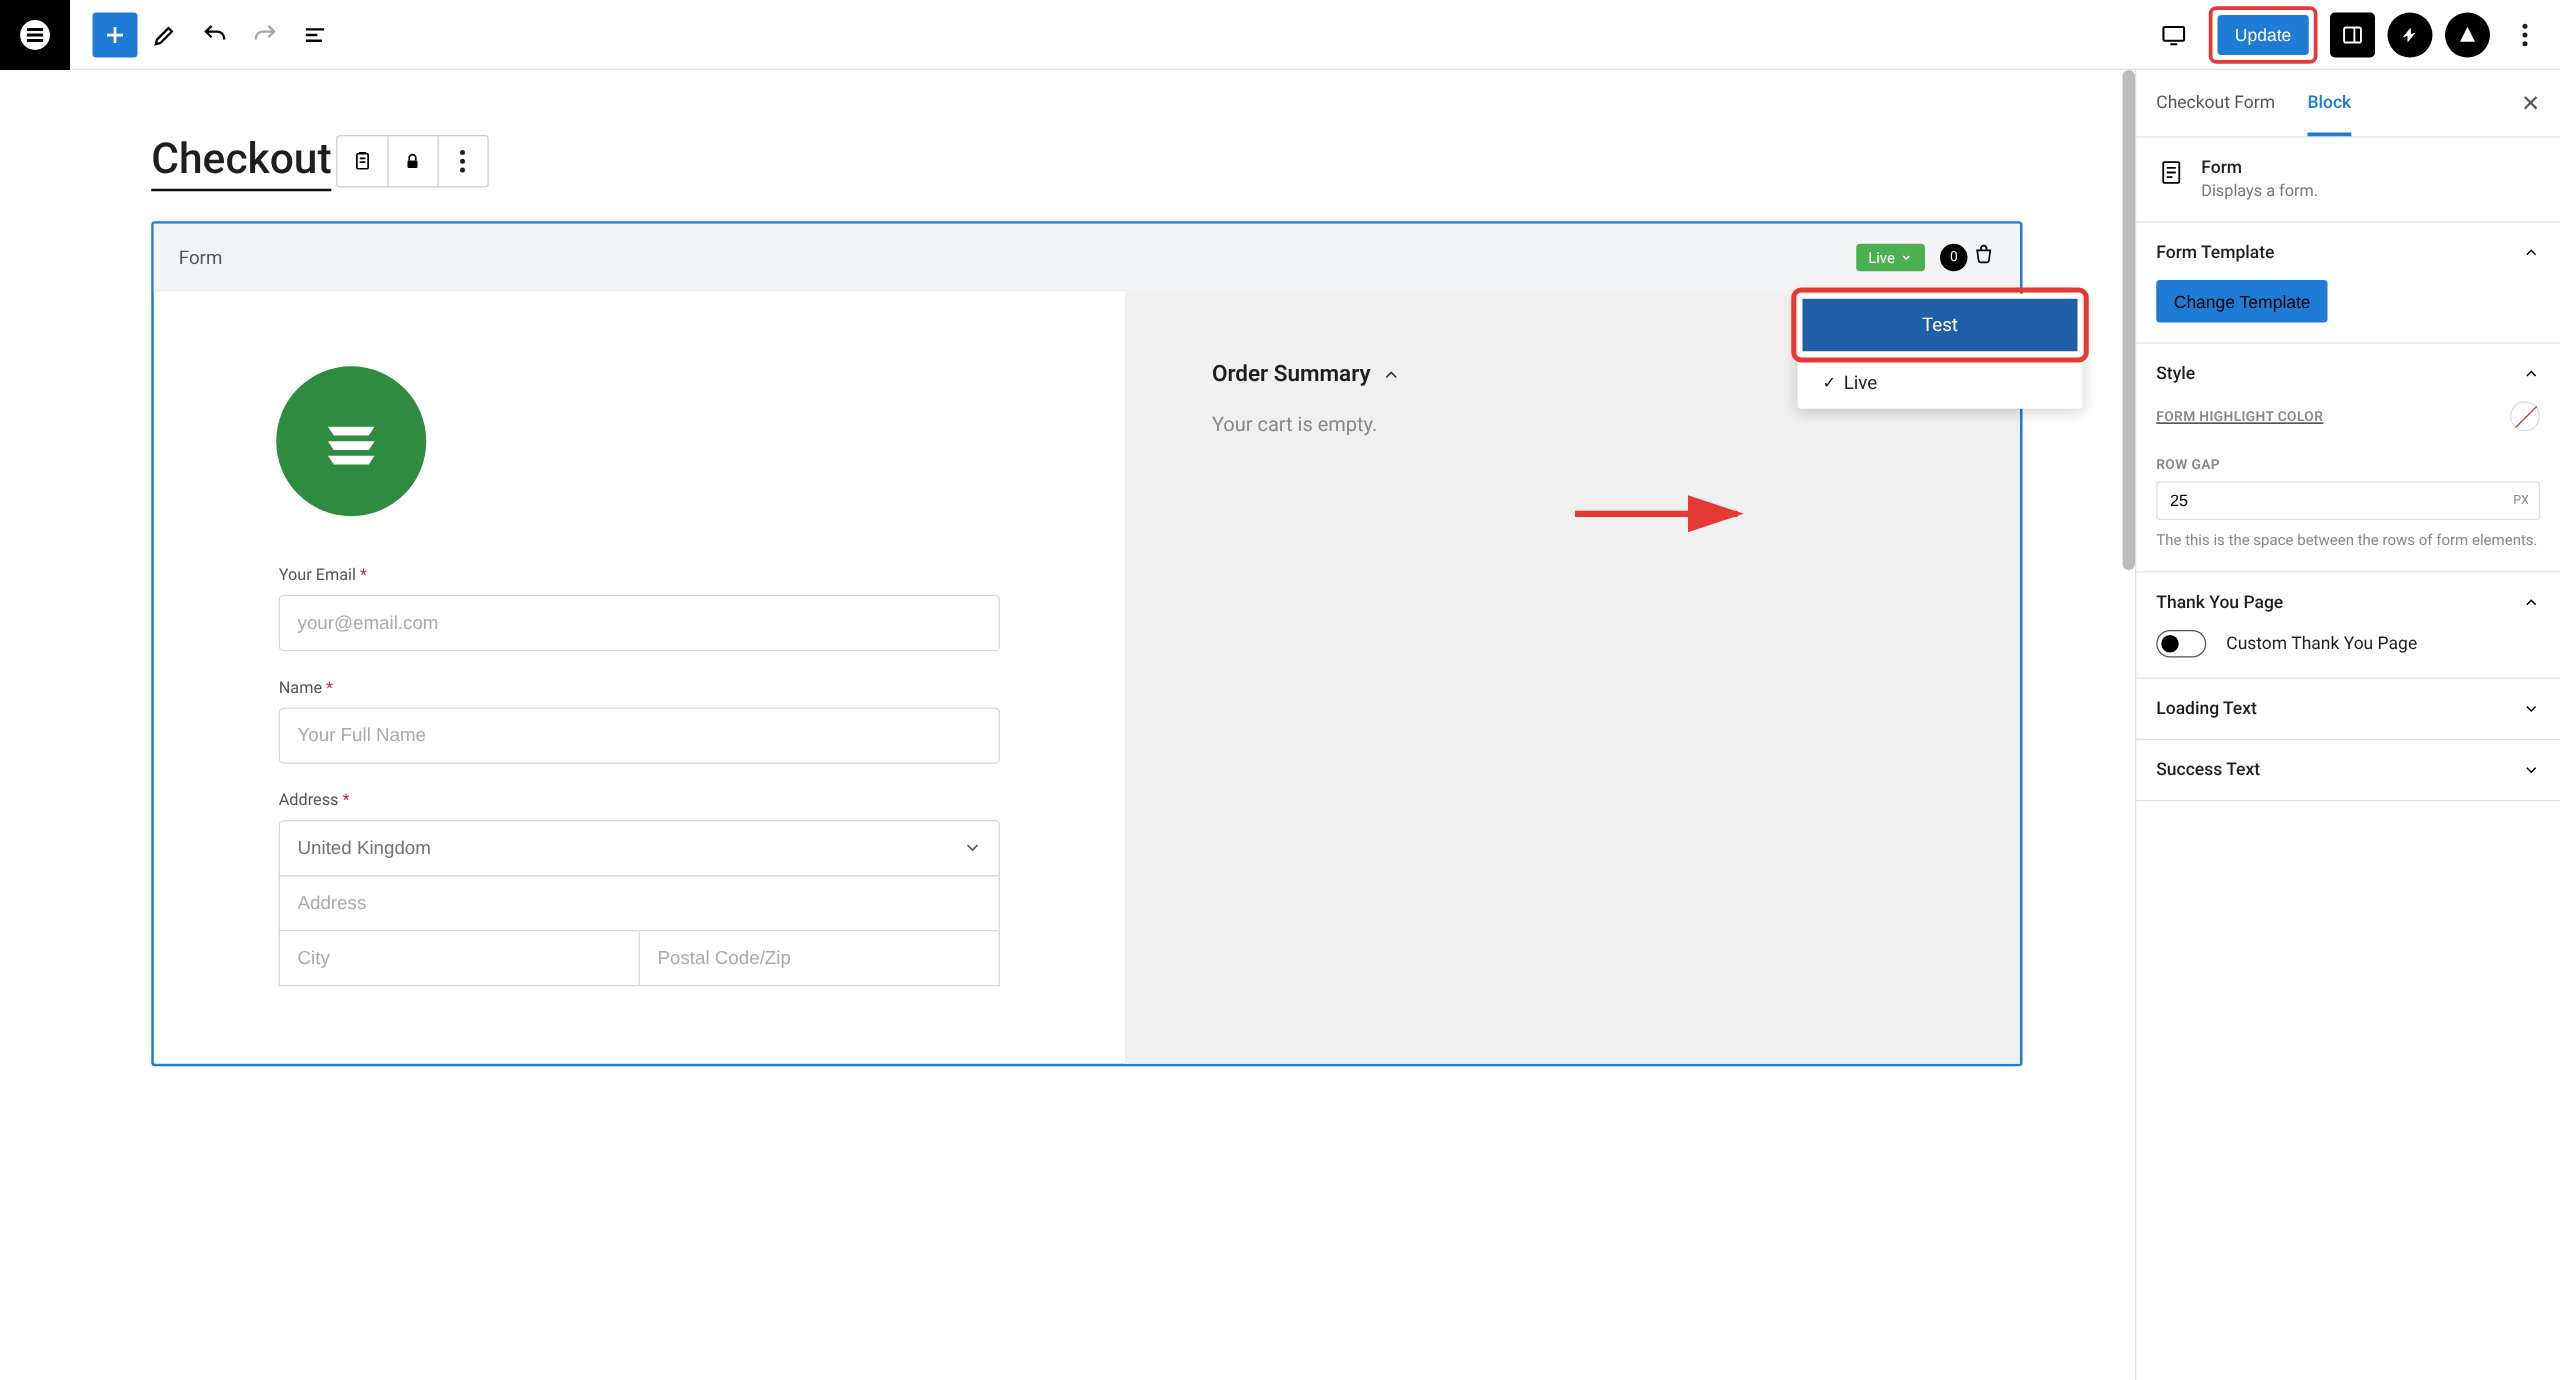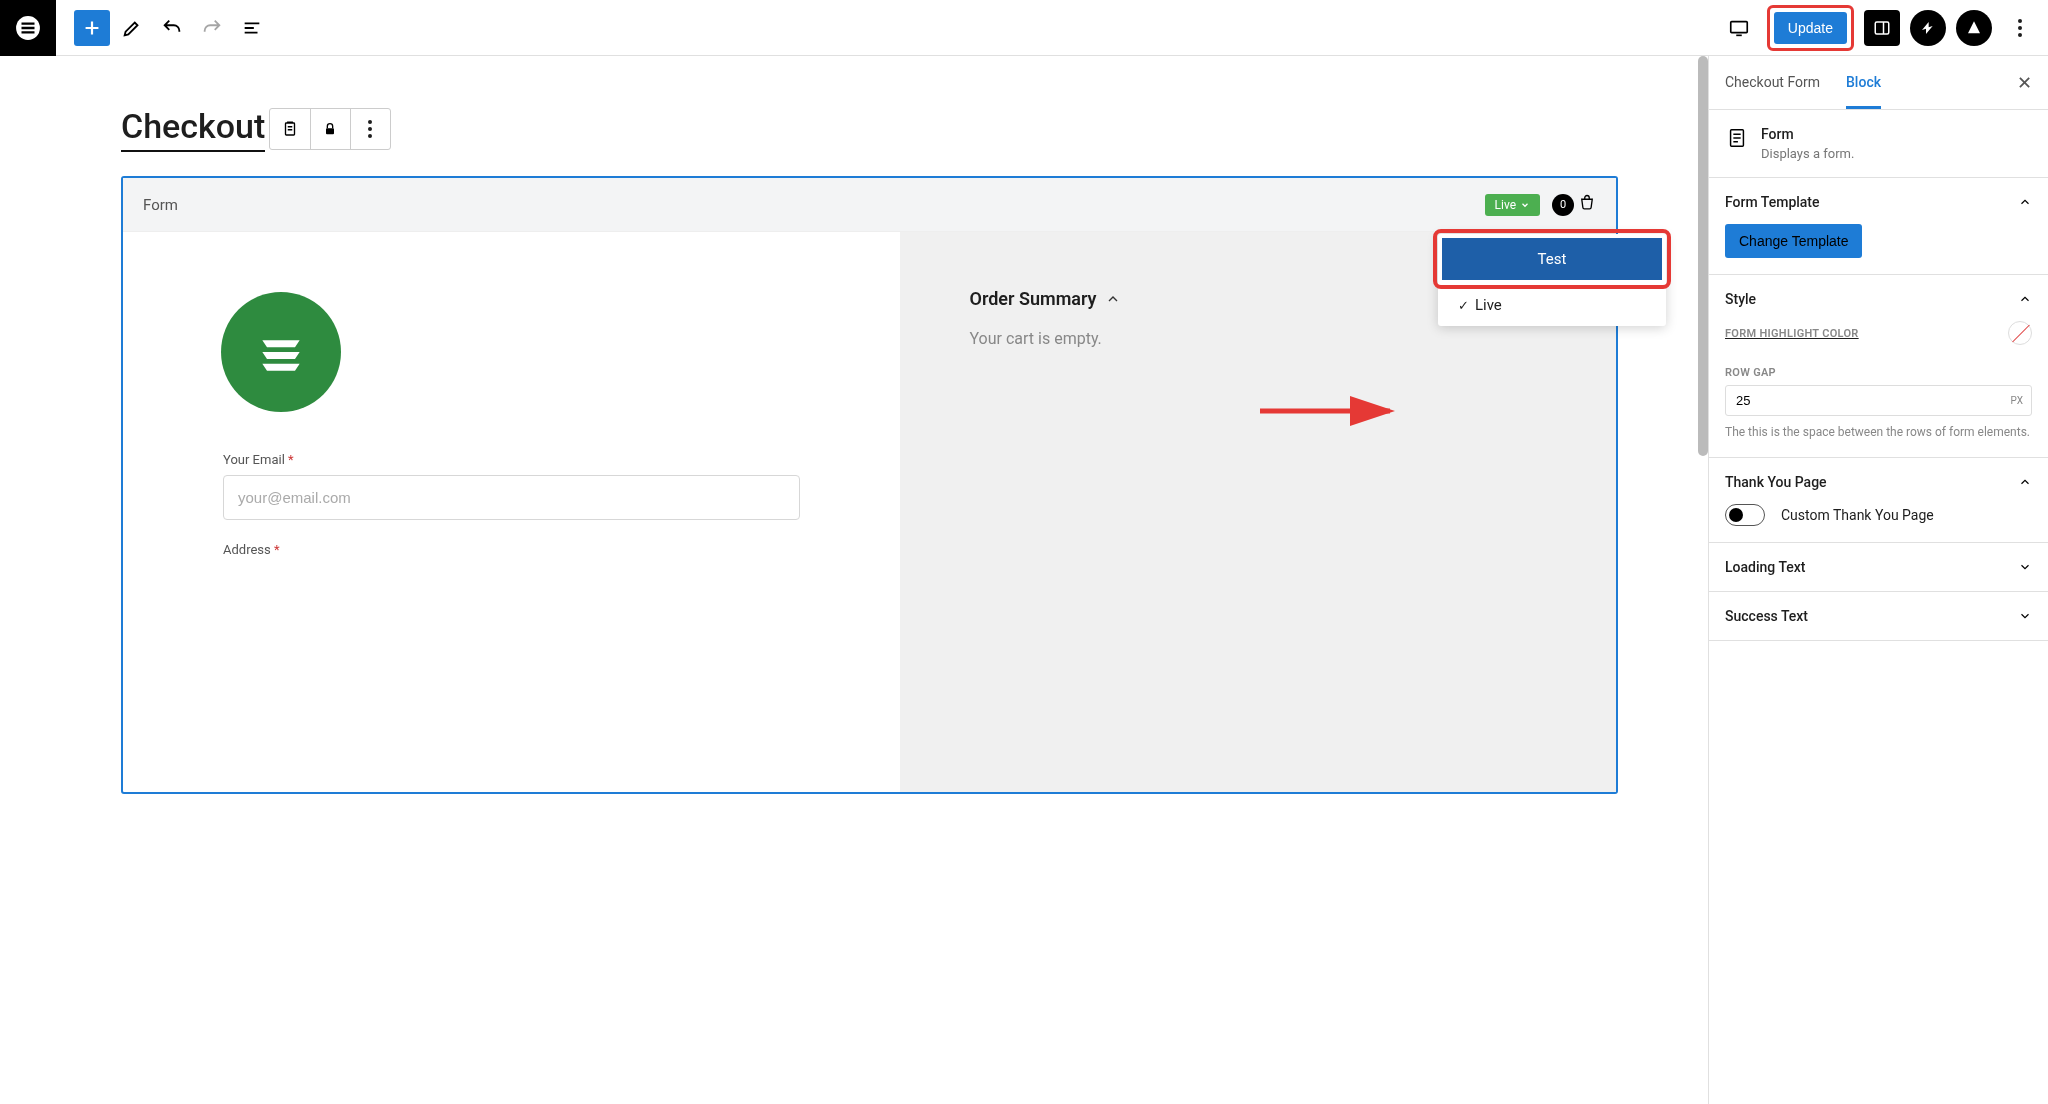--- a/index.html
+++ b/index.html
@@ -234,21 +234,38 @@
             <div class="green-logo">
               <svg viewBox="0 0 24 24">
                   <path d="M4 7h16l-2 3H6zM4 12h16l-2 3H6zM4 17h16l-2 3H6z" fill="#fff"></path>
                 </svg>
             </div>
             <div class="fld-group">
               <div class="fld-label"><span>Your Email </span><span class="req">*</span></div>
               <input class="txt-input" placeholder="your@email.com" style="">
             </div>
             <div class="fld-group">
+              <div class="fld-label"><span>Name </span><span class="req">*</span></div>
+              <input class="txt-input" placeholder="Your Full Name" style="">
+            </div>
+            <div class="fld-group">
               <div class="fld-label"><span>Address </span><span class="req">*</span></div>
+              <div class="addr-stack">
+                <div class="sel">
+                  <input class="txt-input" readonly="" value="United Kingdom" style="">
+                  <span class="caret"><svg width="16" height="16" viewBox="0 0 24 24" fill="none" stroke="#555" stroke-width="2">
+                        <path d="M6 9l6 6 6-6"></path>
+                      </svg></span>
+                </div>
+                <input class="txt-input" placeholder="Address" style="">
+                <div class="addr-row">
+                  <input class="txt-input" placeholder="City" style="">
+                  <input class="txt-input" placeholder="Postal Code/Zip" style="">
+                </div>
+              </div>
             </div>
           </div>
           <div class="form-right">
             <div class="summary-title">
               <span>Order Summary</span>
               <svg width="16" height="16" viewBox="0 0 24 24" fill="none" stroke="#333" stroke-width="2">
                   <path d="M6 15l6-6 6 6"></path>
                 </svg>
             </div>
             <div class="summary-empty">Your cart is empty.</div>

